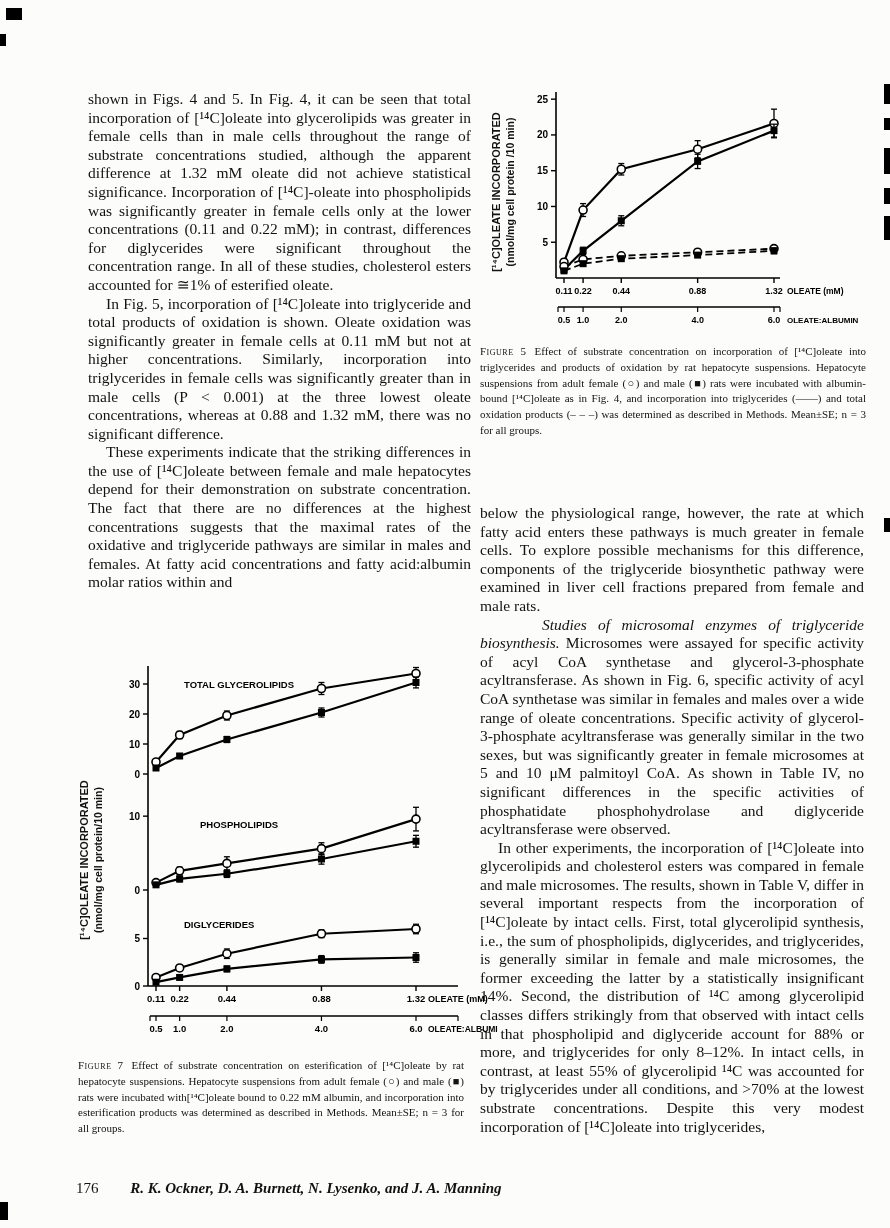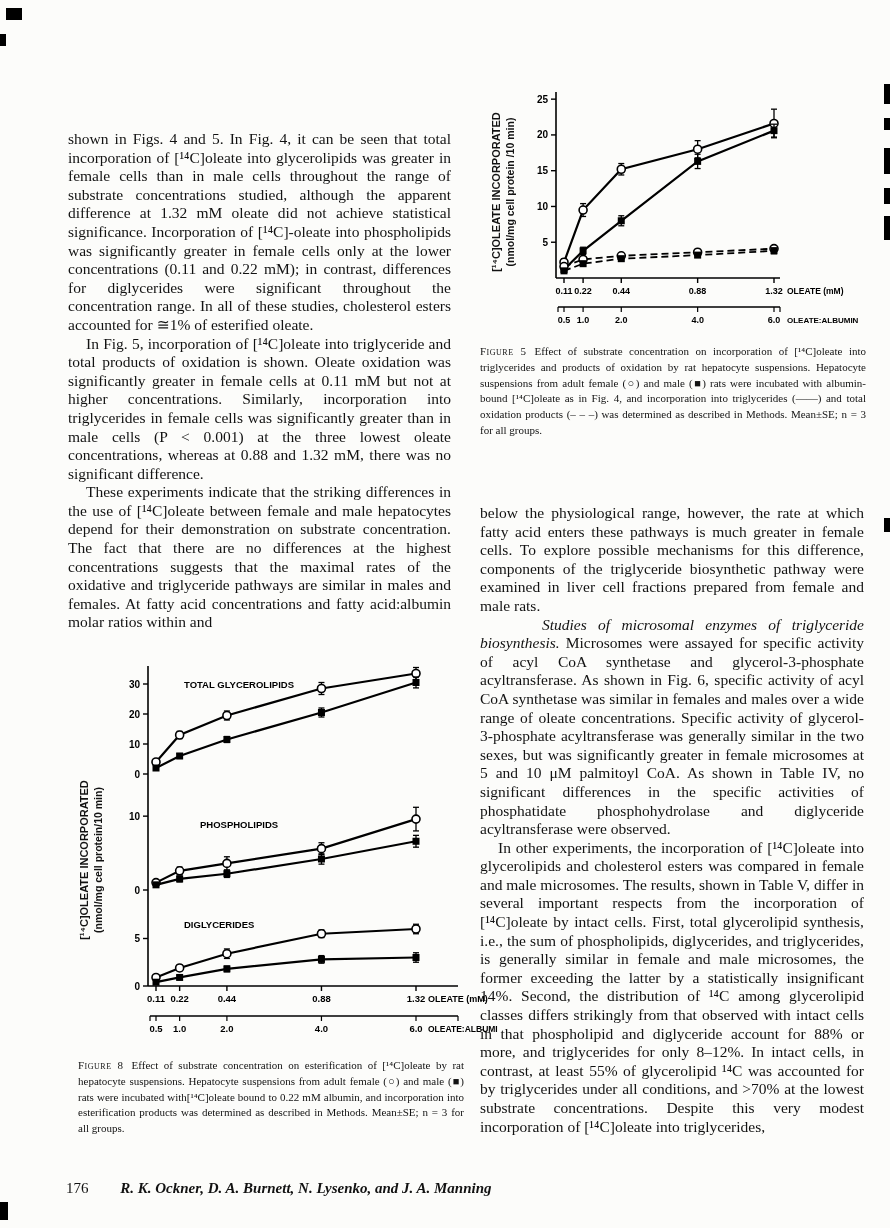--- a/index.html
+++ b/index.html
@@ -11,40 +11,40 @@
   .textcol p.indent{text-indent:18px;}
   .caption{position:absolute;margin:0;text-align:justify;font-size:11px;line-height:15.8px;}
   .figlabel{font-variant:small-caps;margin-right:8px;letter-spacing:0.5px;}
   .ital{font-style:italic;margin-left:44px;}
   .figwrap{position:absolute;}
   .vlabel{position:absolute;transform-origin:top left;transform:rotate(-90deg) translateX(-100%);
           text-align:center;font-family:"Liberation Sans", sans-serif;font-weight:bold;line-height:13.5px;}
   .vlabel .l1{font-size:11px;}
   .vlabel .l2{font-size:10.5px;}
   .chart-svg{position:absolute;}
-  .footer{position:absolute;top:1180px;left:66px;width:720px;font-size:15px;}
+  .footer{position:absolute;top:1180px;left:76px;width:720px;font-size:15px;}
   .footer .pn{display:inline-block;margin-right:28px;}
   .footer .authors{font-style:italic;font-weight:bold;}
 </style>
 </head>
 <body>
 
 <div class="page">
 
   <div class="artifact" style="left:6px;top:8px;width:16px;height:12px;"></div>
   <div class="artifact" style="left:0;top:34px;width:6px;height:12px;"></div>
   <div class="artifact" style="left:884px;top:84px;width:6px;height:20px;"></div>
   <div class="artifact" style="left:884px;top:118px;width:6px;height:12px;"></div>
   <div class="artifact" style="left:884px;top:148px;width:6px;height:26px;"></div>
   <div class="artifact" style="left:884px;top:188px;width:6px;height:16px;"></div>
   <div class="artifact" style="left:884px;top:216px;width:6px;height:24px;"></div>
   <div class="artifact" style="left:884px;top:518px;width:6px;height:14px;"></div>
   <div class="artifact" style="left:0;top:1202px;width:8px;height:18px;"></div>
 
-  <div class="textcol" style="left:68px;top:90px;width:383px;margin-top:40px;">
+  <div class="textcol" style="left:88px;top:90px;width:383px;">
     <p>shown in Figs. 4 and 5. In Fig. 4, it can be seen that total incorporation of [¹⁴C]oleate into glycerolipids was greater in female cells than in male cells throughout the range of substrate concentrations studied, although the apparent difference at 1.32 mM oleate did not achieve statistical significance. Incorporation of [¹⁴C]-oleate into phospholipids was significantly greater in female cells only at the lower concentrations (0.11 and 0.22 mM); in contrast, differences for diglycerides were significant throughout the concentration range. In all of these studies, cholesterol esters accounted for ≅1% of esterified oleate.</p>
     <p class="indent">In Fig. 5, incorporation of [¹⁴C]oleate into triglyceride and total products of oxidation is shown. Oleate oxidation was significantly greater in female cells at 0.11 mM but not at higher concentrations. Similarly, incorporation into triglycerides in female cells was significantly greater than in male cells (P &lt; 0.001) at the three lowest oleate concentrations, whereas at 0.88 and 1.32 mM, there was no significant difference.</p>
     <p class="indent">These experiments indicate that the striking differences in the use of [¹⁴C]oleate between female and male hepatocytes depend for their demonstration on substrate concentration. The fact that there are no differences at the highest concentrations suggests that the maximal rates of the oxidative and triglyceride pathways are similar in males and females. At fatty acid concentrations and fatty acid:albumin molar ratios within and</p>
   </div>
 
   <div class="figwrap" style="left:488px;top:78px;width:392px;height:262px;">
     <div class="vlabel" style="left:2px;top:8px;width:212px;">
       <div class="l1">[¹⁴C]OLEATE INCORPORATED</div>
       <div class="l2">(nmol/mg cell protein /10 min)</div>
     </div>
@@ -358,21 +358,21 @@
         <text x="120.90909090909092" y="380" font-size="9.5" text-anchor="middle" fill="#000" font-weight="bold" font-family="&quot;Liberation Sans&quot;, sans-serif">2.0</text>
         <line x1="215.45454545454544" y1="364" x2="215.45454545454544" y2="369" stroke="#000" stroke-width="1.2"></line>
         <text x="215.45454545454544" y="380" font-size="9.5" text-anchor="middle" fill="#000" font-weight="bold" font-family="&quot;Liberation Sans&quot;, sans-serif">4.0</text>
         <line x1="310" y1="364" x2="310" y2="369" stroke="#000" stroke-width="1.2"></line>
         <text x="310" y="380" font-size="9.5" text-anchor="middle" fill="#000" font-weight="bold" font-family="&quot;Liberation Sans&quot;, sans-serif">6.0</text>
         <text x="322" y="380" font-size="8.5" text-anchor="start" fill="#000" font-weight="bold" font-family="&quot;Liberation Sans&quot;, sans-serif">OLEATE:ALBUMIN</text>
       </svg>
   </div>
 
   <p class="caption" style="left:78px;top:1058px;width:386px;">
-    <span class="figlabel">Figure 8</span><span>Effect of substrate concentration on esterification of [¹⁴C]oleate by rat hepatocyte suspensions. Hepatocyte suspensions from adult female (○) and male (■) rats were incubated with[¹⁴C]oleate bound to 0.22 mM albumin, and incorporation into esterification products was determined as described in Methods. Mean±SE; n = 3 for all groups.</span>
+    <span class="figlabel">Figure 7</span><span>Effect of substrate concentration on esterification of [¹⁴C]oleate by rat hepatocyte suspensions. Hepatocyte suspensions from adult female (○) and male (■) rats were incubated with[¹⁴C]oleate bound to 0.22 mM albumin, and incorporation into esterification products was determined as described in Methods. Mean±SE; n = 3 for all groups.</span>
   </p>
 
   <div class="footer">
     <span class="pn">176</span>
     <span class="authors">R. K. Ockner, D. A. Burnett, N. Lysenko, and J. A. Manning</span>
   </div>
 
 </div>
 
 </body></html>

